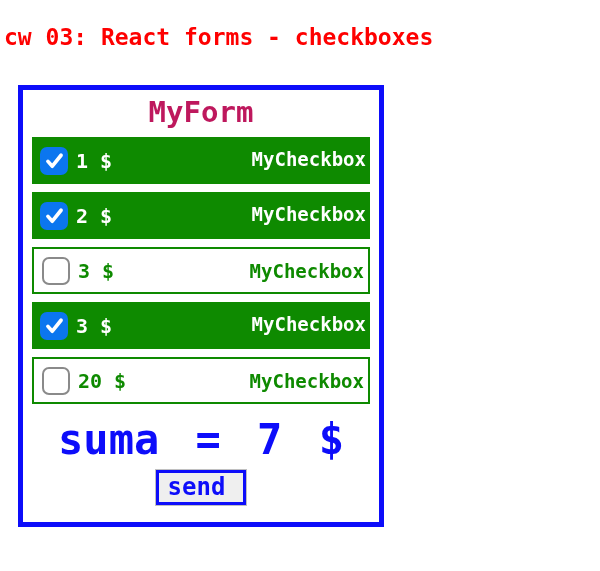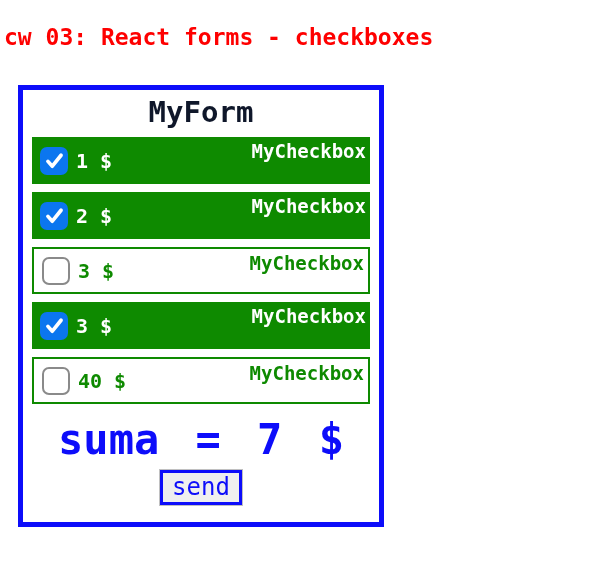--- a/index.html
+++ b/index.html
@@ -31,21 +31,21 @@
     top: 85px;
     width: 366px;
     height: 442px;
     box-sizing: border-box;
     border: 5px solid #0d0dfa;
     background: #ffffff;
   }
 
   .form-title {
     text-align: center;
-    color: #0f172a;
+    color: #be185d;
     font-size: 29px;
     line-height: 34px;
     margin-top: 5px;
     margin-bottom: 8px;
   }
 
   .rows {
     padding: 0 9px;
     display: flex;
     flex-direction: column;
@@ -92,49 +92,49 @@
   .value-label {
     font-size: 20px;
     white-space: pre;
   }
 
   .component-label {
     margin-left: auto;
     font-size: 19px;
     line-height: 22px;
     align-self: flex-start;
-    margin-top: 3px;
+    margin-top: 11px;
     white-space: nowrap;
     text-align: right;
   }
 
   .sum {
     text-align: center;
     color: #0d0dfa;
     font-size: 42px;
     line-height: 46px;
     margin-top: 13px;
     word-spacing: 11px;
     white-space: nowrap;
   }
 
   .send-wrap {
     text-align: center;
     margin-top: 7px;
   }
   button.send {
     font-family: inherit;
-    font-weight: normal;
+    font-weight: bold;
     font-size: 24px;
     line-height: 26px;
     color: #0d0dfa;
     background: #efefef;
     border: 3px solid #0d0dfa;
     box-shadow: 0 0 0 1px #c0c0c0;
-    padding: 1px 9px 2px 9px;
+    padding: 1px 18px 2px 9px;
     cursor: pointer;
   }
 </style>
 </head>
 <body>
 
 <div class="page-title">cw 03: React forms - checkboxes</div>
 
 <div class="myform">
   <div class="form-title">MyForm</div>
@@ -175,21 +175,21 @@
       </svg>
     </span>
     <span class="value-label">3 $</span>
     <span class="component-label">MyCheckbox</span>
   </div>
 
   <div class="row unchecked">
     <span class="checkbox unchecked">
       
     </span>
-    <span class="value-label">40 $</span>
+    <span class="value-label">20 $</span>
     <span class="component-label">MyCheckbox</span>
   </div>
 </div>
 
   <div class="sum">suma = 7 $</div>
 
   <div class="send-wrap">
     <button class="send" type="submit">send</button>
   </div>
 </div>

